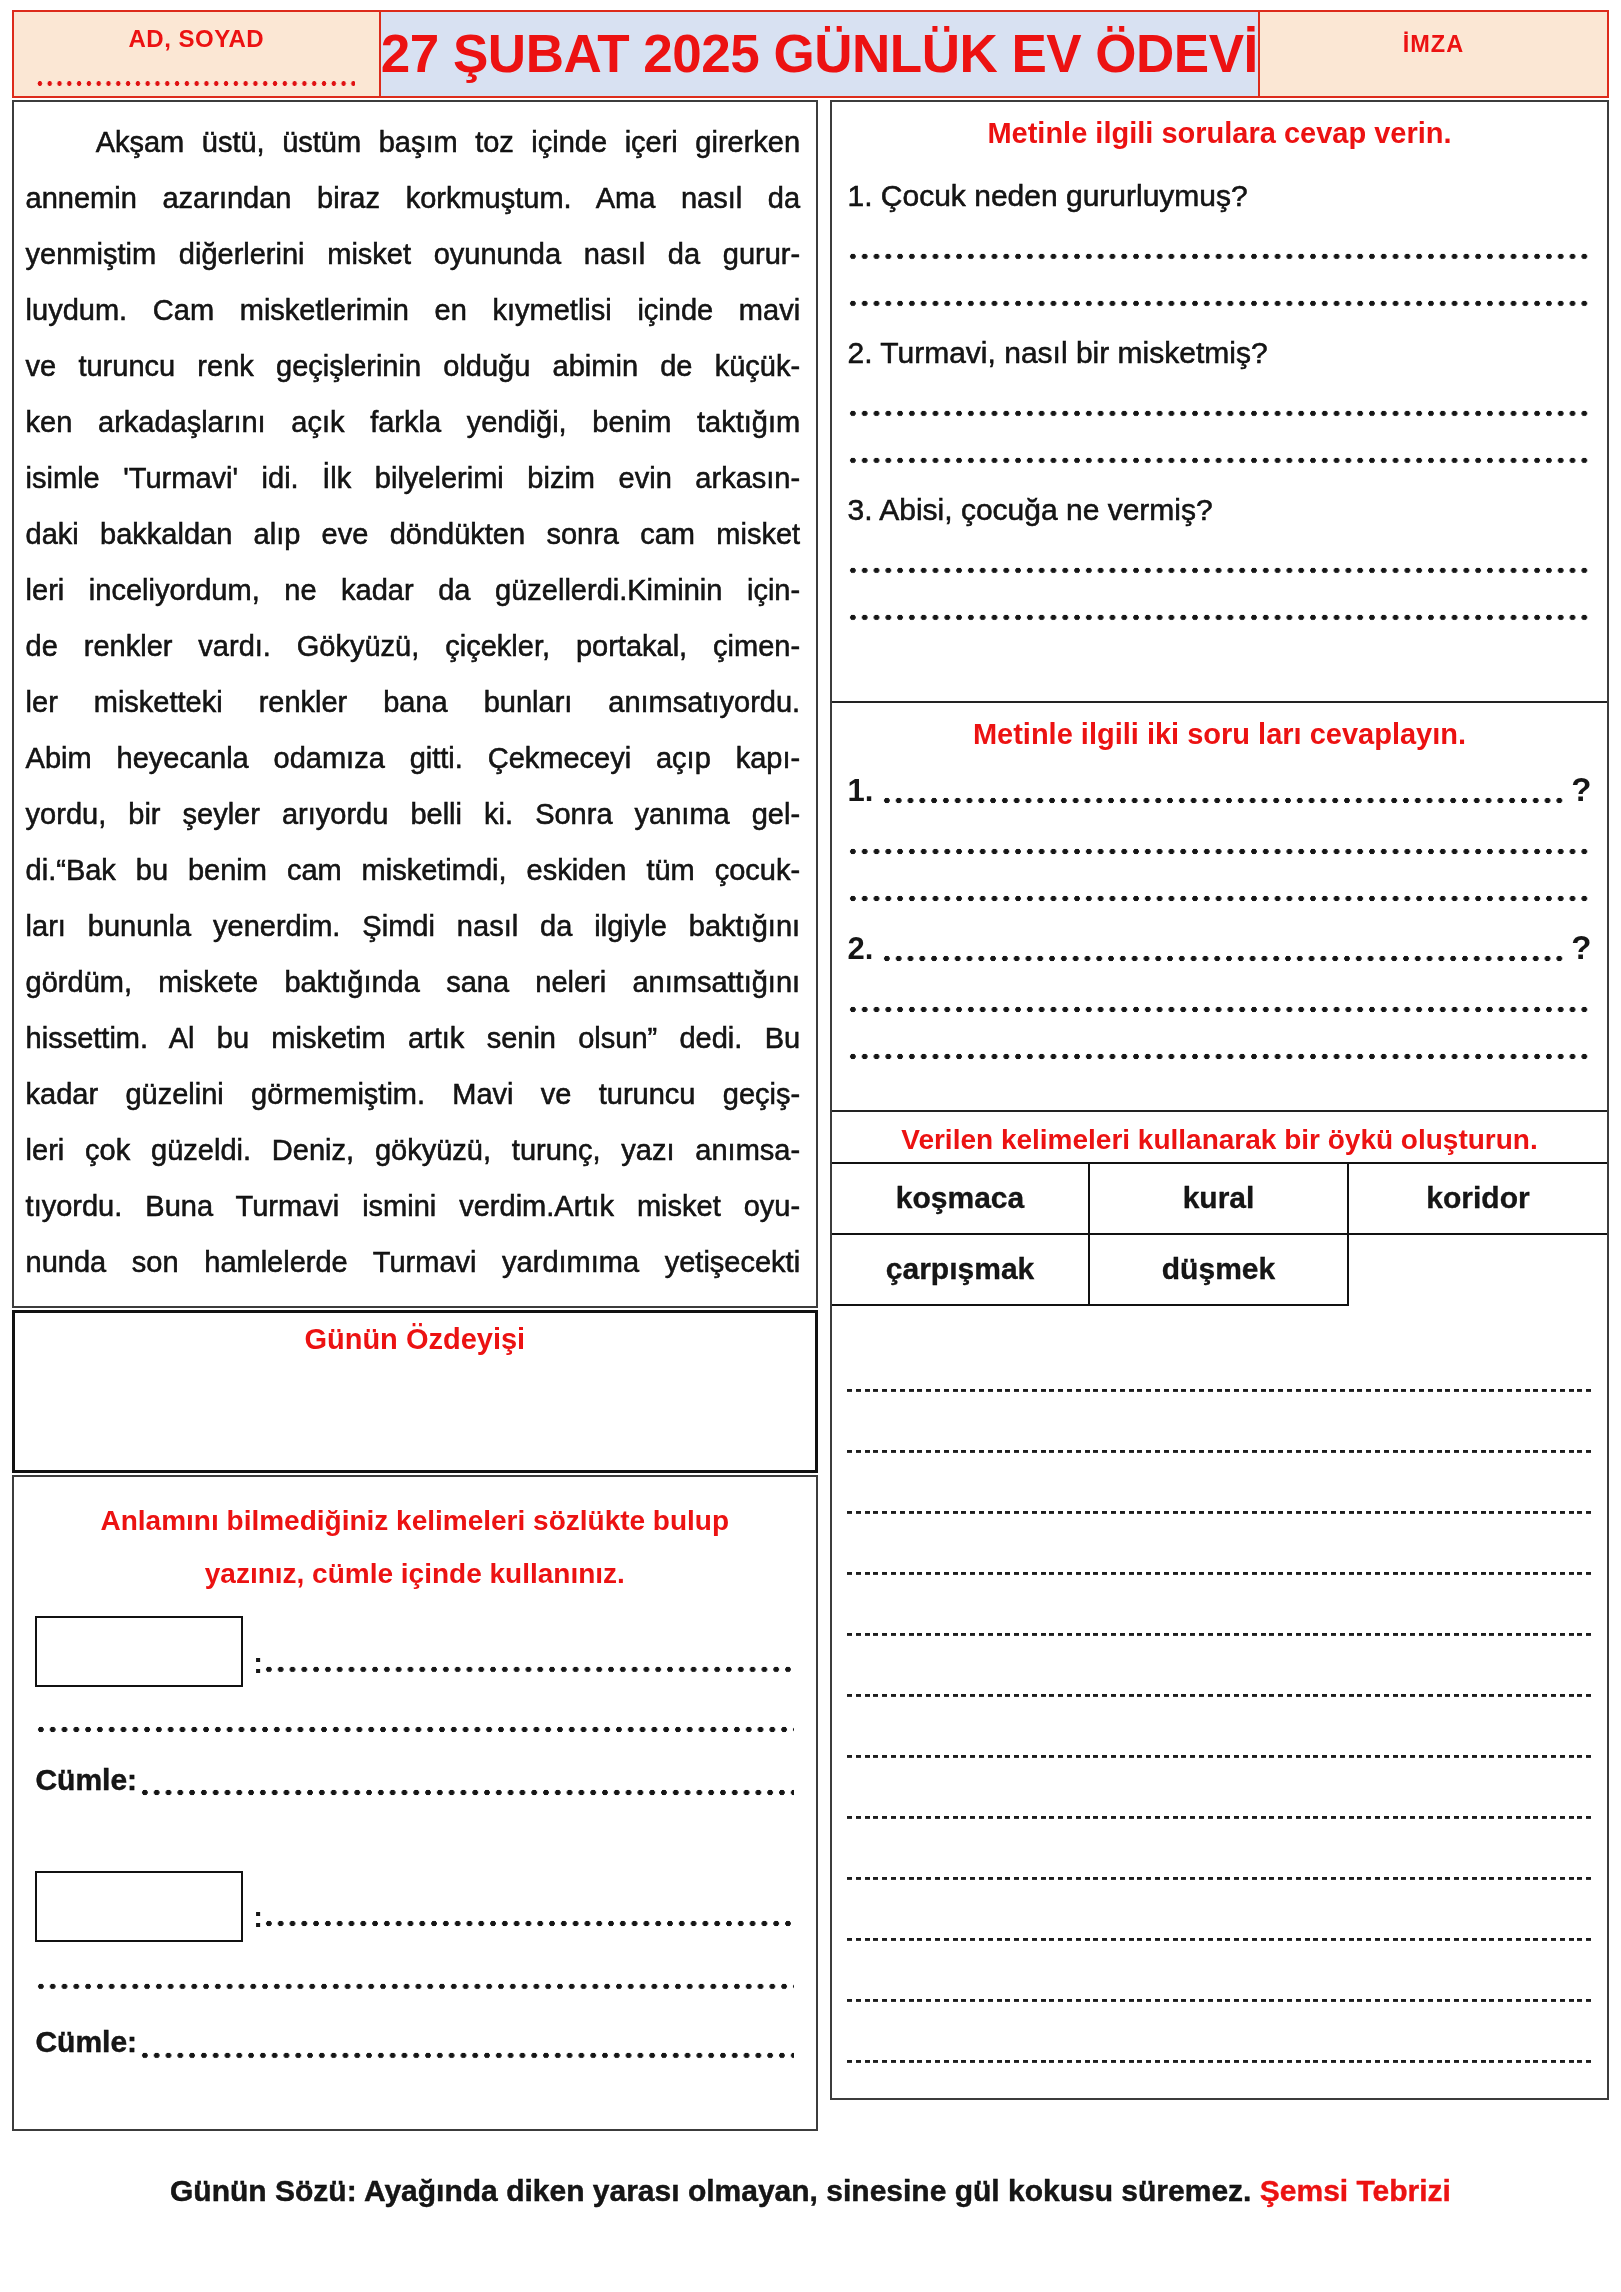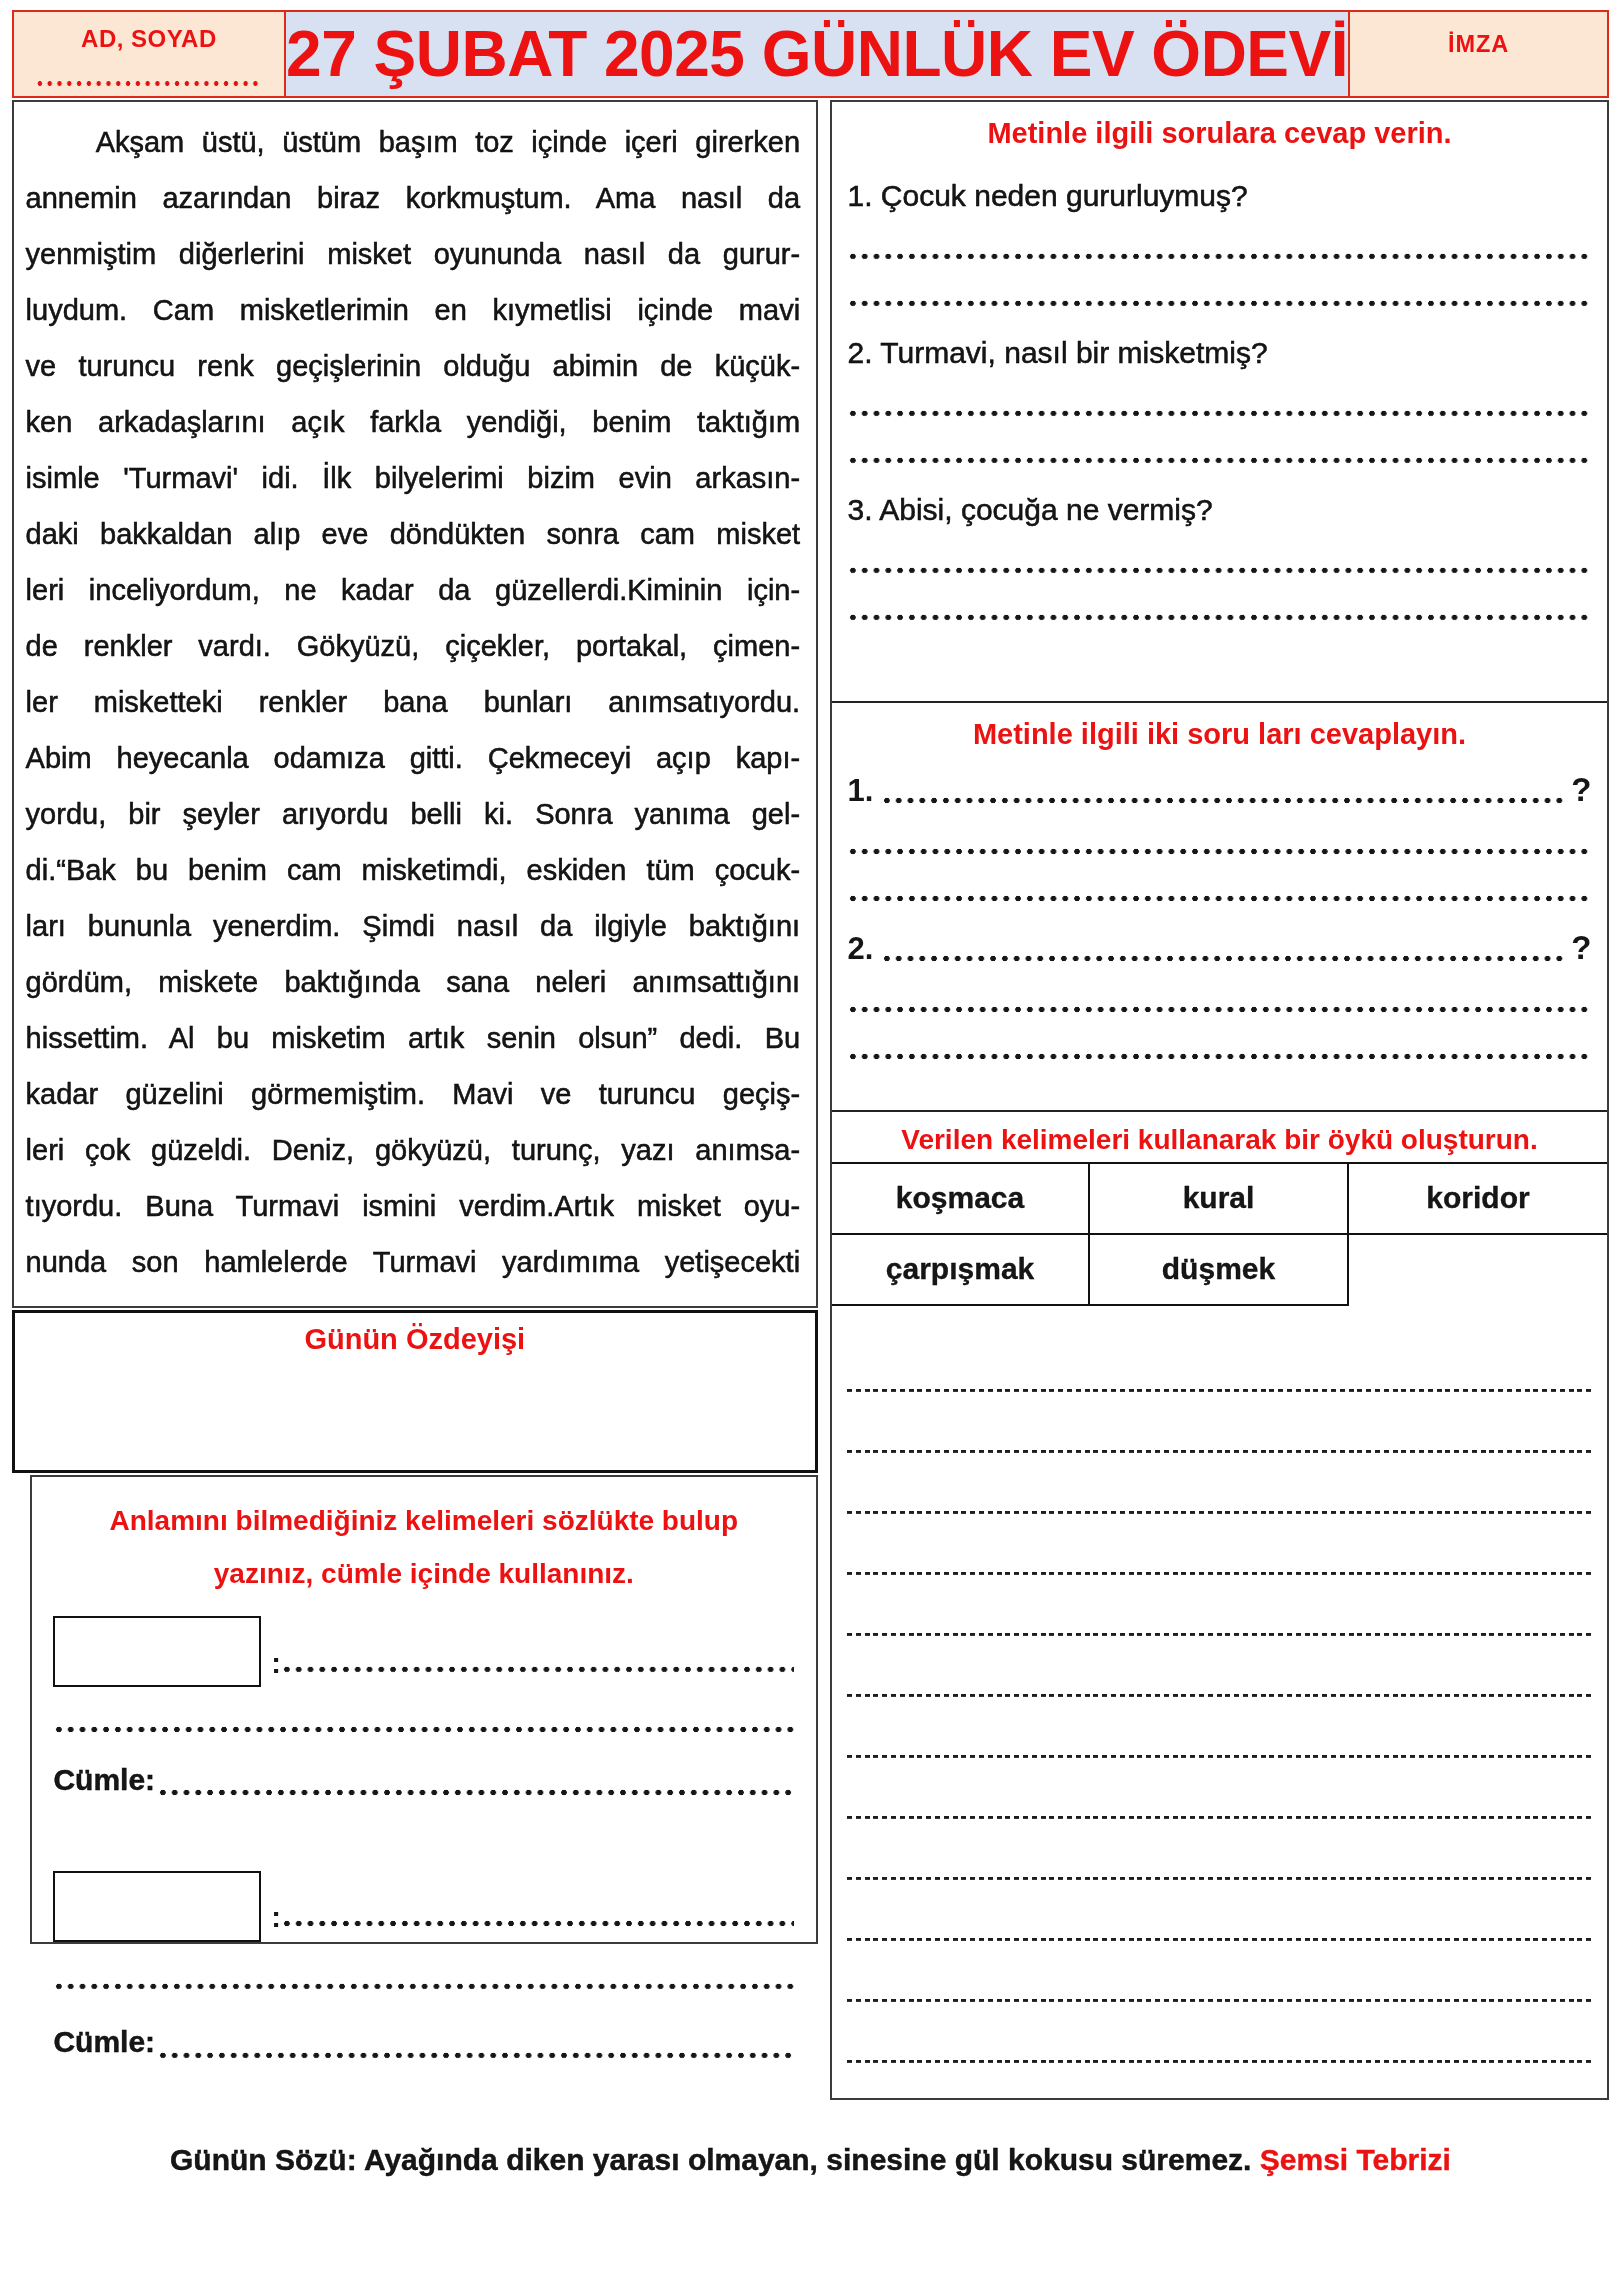--- a/index.html
+++ b/index.html
@@ -14,21 +14,21 @@
   
   .header { display: flex; height: 88px; border: 2.9px solid #dd2b1b; box-sizing: border-box; }
   .hcell { box-sizing: border-box; position: relative; }
   .h-left  { width: 414px; background: #fbe7d4; }
   .h-mid   { flex: 1; background: #d8e1f2; border-left: 2.9px solid #dd2b1b; border-right: 2.9px solid #dd2b1b; display:flex; align-items:center; justify-content:center; }
   .h-right { width: 394px; background: #fbe7d4; text-align: center; padding-top: 19.6px; }
   .name-label { text-align:center; padding-top: 13.7px; font-size: 24px; font-weight: bold; color: #ec1212; letter-spacing: 0.5px; }
   .name-dots { position: absolute; left: 21.6px; right: 23.5px; bottom: 7.8px; height: 11.8px;
     background-image: radial-gradient(circle, #e01212 2.1px, transparent 2.6px);
     background-size: 9.8px 8.8px; background-repeat: repeat-x; background-position: 0 100%; }
-  .main-title { font-size: 64px; font-weight: bold; color: #ec1212; letter-spacing: -0.5px; white-space: nowrap; }
+  .main-title { font-size: 53px; font-weight: bold; color: #ec1212; letter-spacing: -0.5px; white-space: nowrap; }
   .imza { font-size: 23.5px; font-weight: bold; color: #ec1212; letter-spacing: 1px; }
   
   .content { display: flex; gap: 12px; margin-top: 2px; }
   .col-left { width: 806px; }
   .col-right { flex: 1; }
   .panel { box-sizing: border-box; border: 2px solid #3c3c3c; background: #fff; }
   
   .story-panel { height: 1208px; overflow: hidden; }
   .story-text {
     padding: 11.8px 15.7px 0 11.8px;
@@ -36,21 +36,21 @@
     white-space: pre-line;
     text-align: justify; text-align-last: justify;
     word-spacing: 2px;
     -webkit-text-stroke: 0.5px #000;
   }
   
   .quote-box { height: 163px; border: 3.4px solid #111; margin-top: 2px; }
   .quote-title { text-align: center; padding-top: 9.8px; font-size: 29px; font-weight: bold; color: #ec1212; }
   .quote-space { height: 69px; }
   
-  .vocab-panel { height: 469px; margin-top: 2px; padding: 0 21.6px; margin-left: 18px; }
+  .vocab-panel { height: 656px; margin-top: 2px; padding: 0 21.6px; }
   .vocab-instr { text-align: center; color: #ec1212; font-weight: bold; font-size: 28px; line-height: 53px; }
   .vocab-instr.first { margin-top: 17.6px; }
   .wordbox-row { display: flex; align-items: flex-end; margin-top: 15.7px; }
   .word-box { width: 208px; height: 71px; border: 2.9px solid #111; box-sizing: border-box; }
   .colon-line { flex: 1; display: flex; align-items: flex-end; margin: 0 0 13.7px 9.8px; }
   .colon { font-size: 29px; font-weight: bold; line-height: 19.6px; }
   .dots { background-image: radial-gradient(circle, #161616 2.5px, transparent 3px);
           background-size: 11.8px 8.8px; background-repeat: repeat-x; background-position: 0 100%; }
   .colon-line .dots { flex: 1; height: 25.5px; }
   .fulldots { height: 31px; margin-top: 15.7px; }

